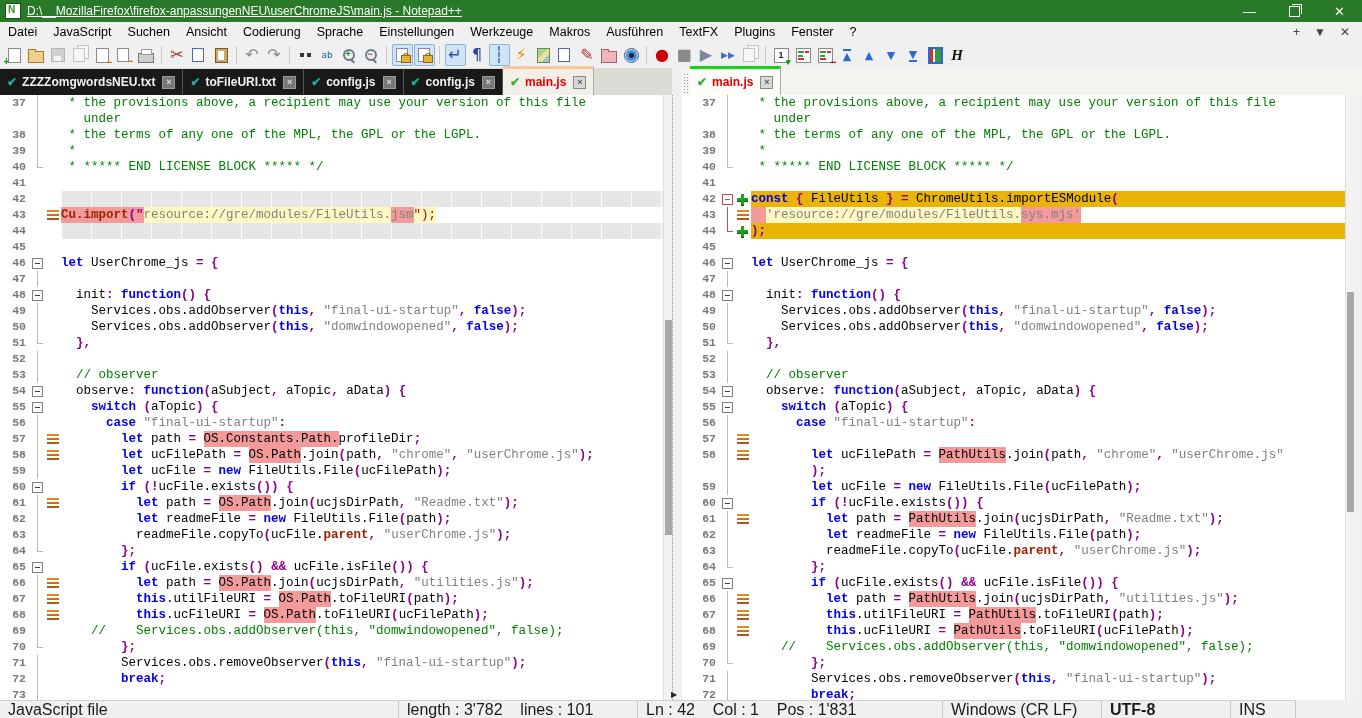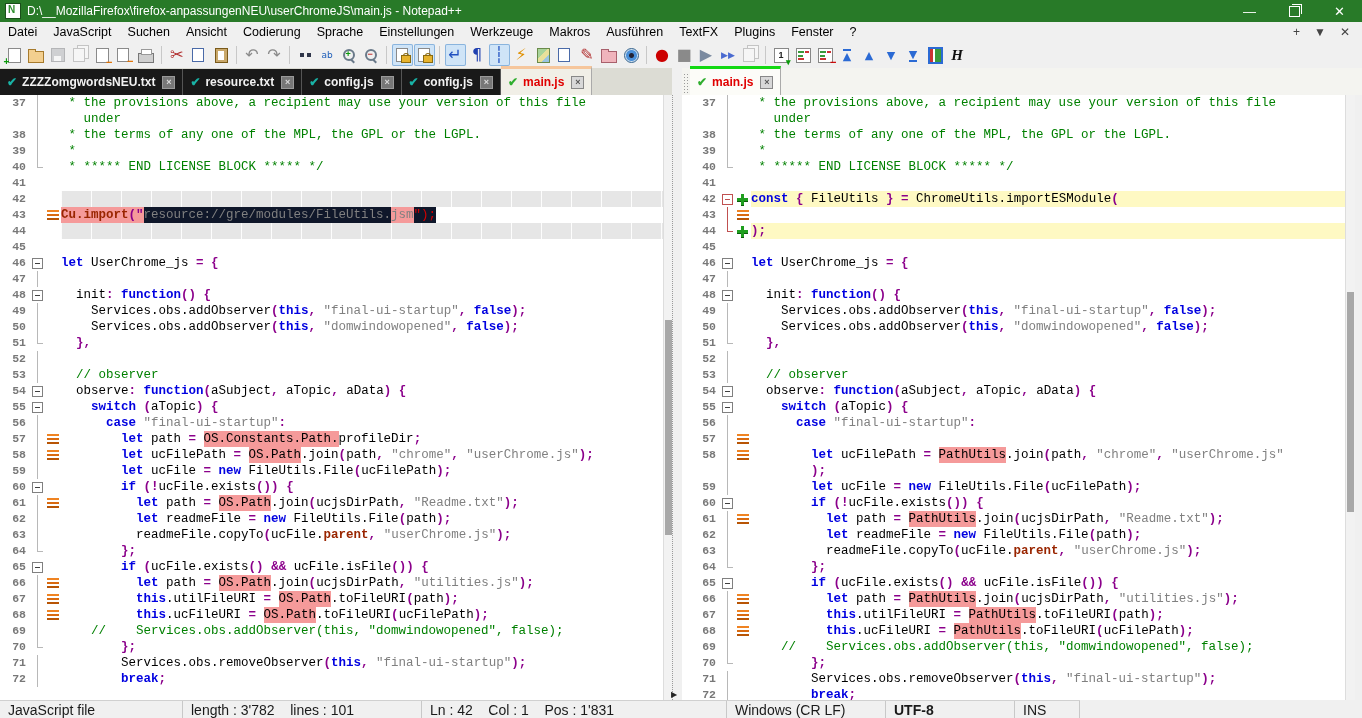--- a/index.html
+++ b/index.html
@@ -1,21 +1,21 @@
 <!DOCTYPE html>
 <html><head>
 <meta charset="utf-8">
 <style>
   html,body{margin:0;padding:0;}
   body{width:1362px;height:718px;overflow:hidden;background:#f0f0f0;font-family:"Liberation Sans",sans-serif;position:relative;}
   
   #titlebar{position:absolute;left:0;top:0;width:1362px;height:22px;background:#287a28;display:flex;align-items:center;color:#fff;font-size:12px;}
   #appicon{width:14px;height:14px;margin:0 6px 0 5px;background:#fff;border:1px solid #1a4f1a;position:relative;}
   #appicon::after{content:"N";position:absolute;left:2px;top:0px;font:bold 10px "Liberation Sans",sans-serif;color:#2f8f2f;}
-  #wintitle{flex:1;white-space:nowrap;overflow:hidden;}
+  #wintitle{flex:1;white-space:nowrap;overflow:hidden;text-decoration:underline;}
   .winctl{width:45px;height:22px;display:flex;align-items:center;justify-content:center;color:#fff;font-size:13px;}
   #maxbox{width:9px;height:9px;border:1px solid #fff;position:relative;}
   #maxbox::before{content:"";position:absolute;left:2px;top:-3px;width:9px;height:9px;border:1px solid #fff;border-bottom:none;border-left:none;}
   
   #menubar{position:absolute;left:0;top:22px;width:1362px;height:20px;background:#f0f0f0;display:flex;align-items:center;font-size:12.5px;color:#000;}
   .menuitem{padding:20px 8px;white-space:nowrap;}
   #menuright{margin-left:auto;display:flex;align-items:center;gap:14px;padding-right:12px;color:#444;font-size:12px;}
   
   #toolbar{position:absolute;left:0;top:42px;width:1362px;height:26px;background:#f0f0f0;display:flex;align-items:center;padding-left:3px;}
   .tbi{width:21px;height:22px;display:flex;align-items:center;justify-content:center;margin:0 0.5px;border-radius:2px;position:relative;flex:0 0 auto;}
@@ -97,32 +97,32 @@
   .m-add{width:11px;height:11px;background:linear-gradient(#1f9e1f,#1f9e1f),linear-gradient(#1f9e1f,#1f9e1f);background-size:3px 11px,11px 3px;background-position:4px 0,0 4px;background-repeat:no-repeat;filter:drop-shadow(0 1px 0 #0a5a0a);}
   
   .p{color:#000;}
   .k{color:#0000e0;font-weight:bold;}
   .s{color:#808080;}
   .c{color:#008000;}
   .o{color:#8b008b;font-weight:bold;}
   .w{color:#992500;font-weight:bold;}
   .r{color:#d40000;}
   .h{background:#f59a9a;}
-  .l{background:#0f172a;}
-  .bg-green{background:#fef9c3;}
+  .l{background:#fef9c3;}
+  .bg-green{background:#eab308;}
   .bg-gray{background:#e6e6e6;background-image:repeating-linear-gradient(90deg,rgba(255,255,255,.9) 0 1px,transparent 1px 30px);}
   
   .vscroll{position:absolute;top:95px;width:9px;height:605px;background:#f2f2f2;border-left:1px solid #ddd;}
   #lscroll{left:663px;}
   #rscroll{left:1345px;}
   .vthumb{position:absolute;left:1px;width:7px;background:#a8a8a8;}
   #splitter{position:absolute;left:672px;top:95px;width:10px;height:605px;background:#f0f0f0;border-left:1px dotted #9a9a9a;border-right:1px dotted #9a9a9a;}
   #hsarrow{position:absolute;left:671px;top:690px;font-size:8px;color:#222;}
   
-  #statusbar{position:absolute;left:0;top:700px;width:1080px;height:18px;background:#f0f0f0;border-top:1px solid #d0d0d0;display:flex;align-items:center;font-size:14px;color:#1a1a1a;white-space:pre;}
+  #statusbar{position:absolute;left:0;top:700px;width:1296px;height:18px;background:#f0f0f0;border-top:1px solid #d0d0d0;display:flex;align-items:center;font-size:16px;color:#1a1a1a;white-space:pre;}
   .ssec{height:100%;display:flex;align-items:center;padding:0 8px;border-right:1px solid #c8c8c8;overflow:hidden;}
   #ssec1{flex:1;}
   #ssec2{width:222px;}#ssec3{width:288px;text-align:right;}#ssec4{width:142px;}#ssec5{width:112px;font-weight:bold;}#ssec6{width:48px;}
 </style>
 </head>
 <body>
 
 <div id="titlebar">
   <div id="appicon"></div>
   <div id="wintitle">D:\__MozillaFirefox\firefox-anpassungenNEU\userChromeJS\main.js - Notepad++</div>
@@ -294,21 +294,21 @@
   </div>
 
 <div id="ltabs" class="tabbar">
     <div class="tab dark">
       <span class="chk">✔</span>
       <span>ZZZZomgwordsNEU.txt</span>
       <span class="cls">×</span>
     </div>
     <div class="tab dark">
       <span class="chk">✔</span>
-      <span>resource.txt</span>
+      <span>toFileURI.txt</span>
       <span class="cls">×</span>
     </div>
     <div class="tab dark">
       <span class="chk">✔</span>
       <span>config.js</span>
       <span class="cls">×</span>
     </div>
     <div class="tab dark">
       <span class="chk">✔</span>
       <span>config.js</span>
@@ -559,20 +559,26 @@
       <span class="fld f-line"></span>
       <span class="mgn"></span>
       <span class="txt"><span class="p">        Services.obs.removeObserver</span><span class="o">(</span><span class="k">this</span><span class="o">,</span><span class="p"> </span><span class="s">"final-ui-startup"</span><span class="o">);</span></span>
     </div>
     <div class="row">
       <span class="ln">72</span>
       <span class="fld f-line"></span>
       <span class="mgn"></span>
       <span class="txt"><span class="p">        </span><span class="k">break</span><span class="o">;</span></span>
     </div>
+    <div class="row">
+      <span class="ln">73</span>
+      <span class="fld f-line"></span>
+      <span class="mgn"></span>
+      <span class="txt"></span>
+    </div>
   </div>
 <div id="lscroll" class="vscroll">
   <div class="vthumb" style="top:225px;height:215px;"></div>
 </div>
 <div id="splitter"></div>
 <div id="hsarrow">▶</div>
 <div id="rpane" class="pane">
     <div class="row">
       <span class="ln">37</span>
       <span class="fld f-line"></span>
@@ -616,20 +622,21 @@
         <span class="m-add"></span>
       </span>
       <span class="txt bg-green"><span class="k">const</span><span class="p"> </span><span class="o">{</span><span class="p"> FileUtils </span><span class="o">}</span><span class="p"> </span><span class="o">=</span><span class="p"> ChromeUtils.importESModule</span><span class="o">(</span></span>
     </div>
     <div class="row">
       <span class="ln">43</span>
       <span class="fld f-liner"></span>
       <span class="mgn">
         <span class="m-chg"></span>
       </span>
+      <span class="txt"><span class="p h">  </span><span class="s l">'resource://gre/modules/FileUtils.</span><span class="s h">sys.mjs'</span></span>
     </div>
     <div class="row">
       <span class="ln">44</span>
       <span class="fld f-cornerr"></span>
       <span class="mgn">
         <span class="m-add"></span>
       </span>
       <span class="txt bg-green"><span class="o">);</span></span>
     </div>
     <div class="row">

